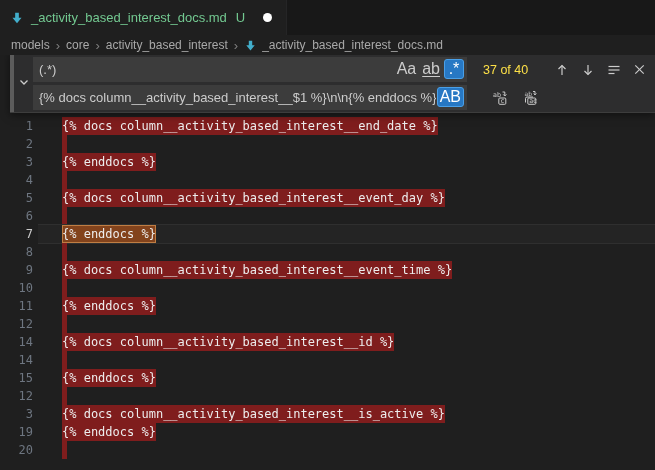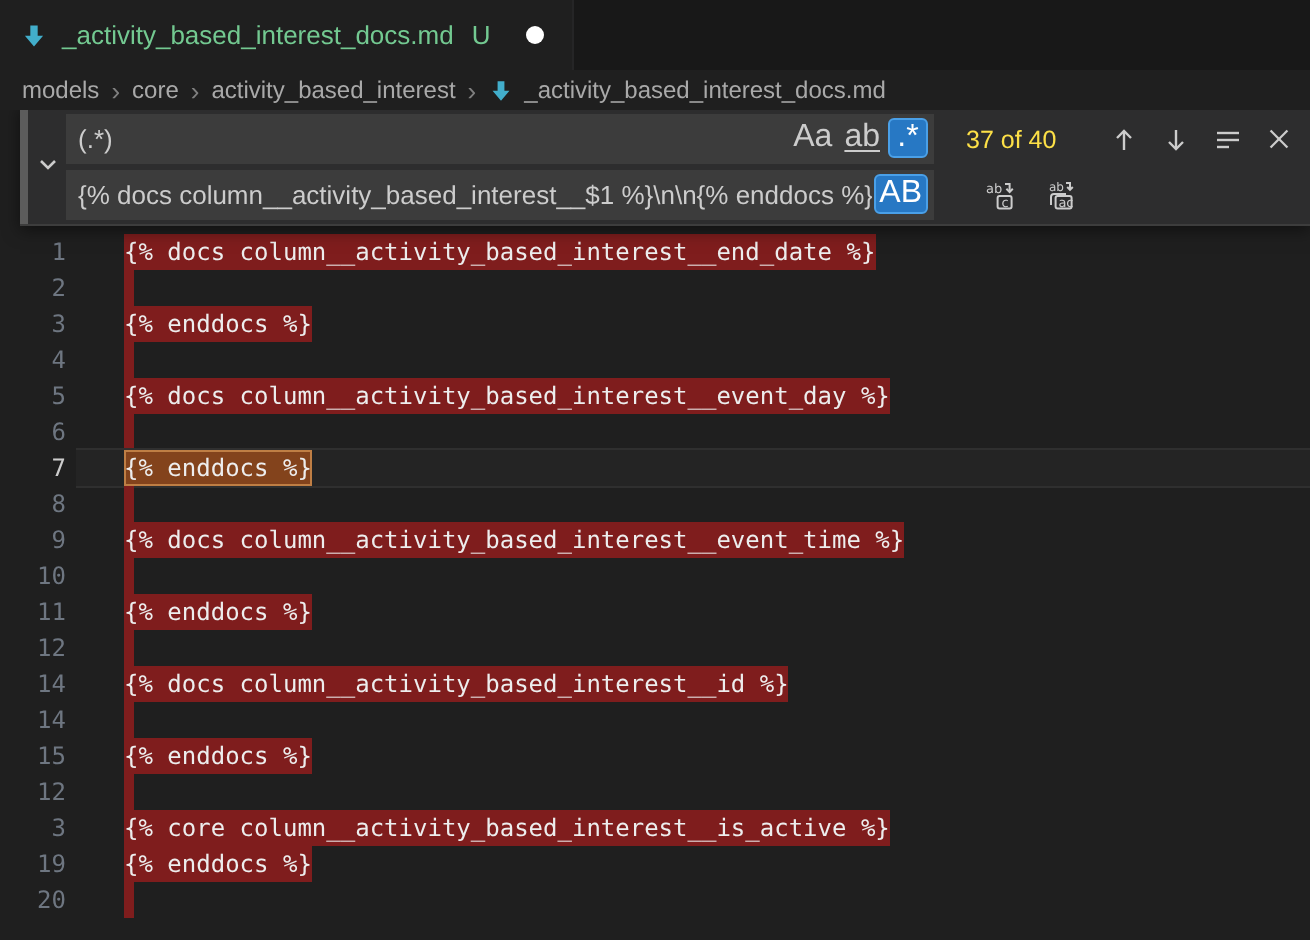--- a/index.html
+++ b/index.html
@@ -177,21 +177,21 @@
         <div class="line">
           <div class="ln">15</div>
           <div class="lc"><span class="match">{% enddocs %}</span></div>
         </div>
         <div class="line">
           <div class="ln">12</div>
           <div class="lc"><span class="match empty"></span></div>
         </div>
         <div class="line">
           <div class="ln">3</div>
-          <div class="lc"><span class="match">{% core column__activity_based_interest__is_active %}</span></div>
+          <div class="lc"><span class="match">{% docs column__activity_based_interest__is_active %}</span></div>
         </div>
         <div class="line">
           <div class="ln">19</div>
           <div class="lc"><span class="match">{% enddocs %}</span></div>
         </div>
         <div class="line">
           <div class="ln">20</div>
           <div class="lc"><span class="match empty"></span></div>
         </div>
       </div>

